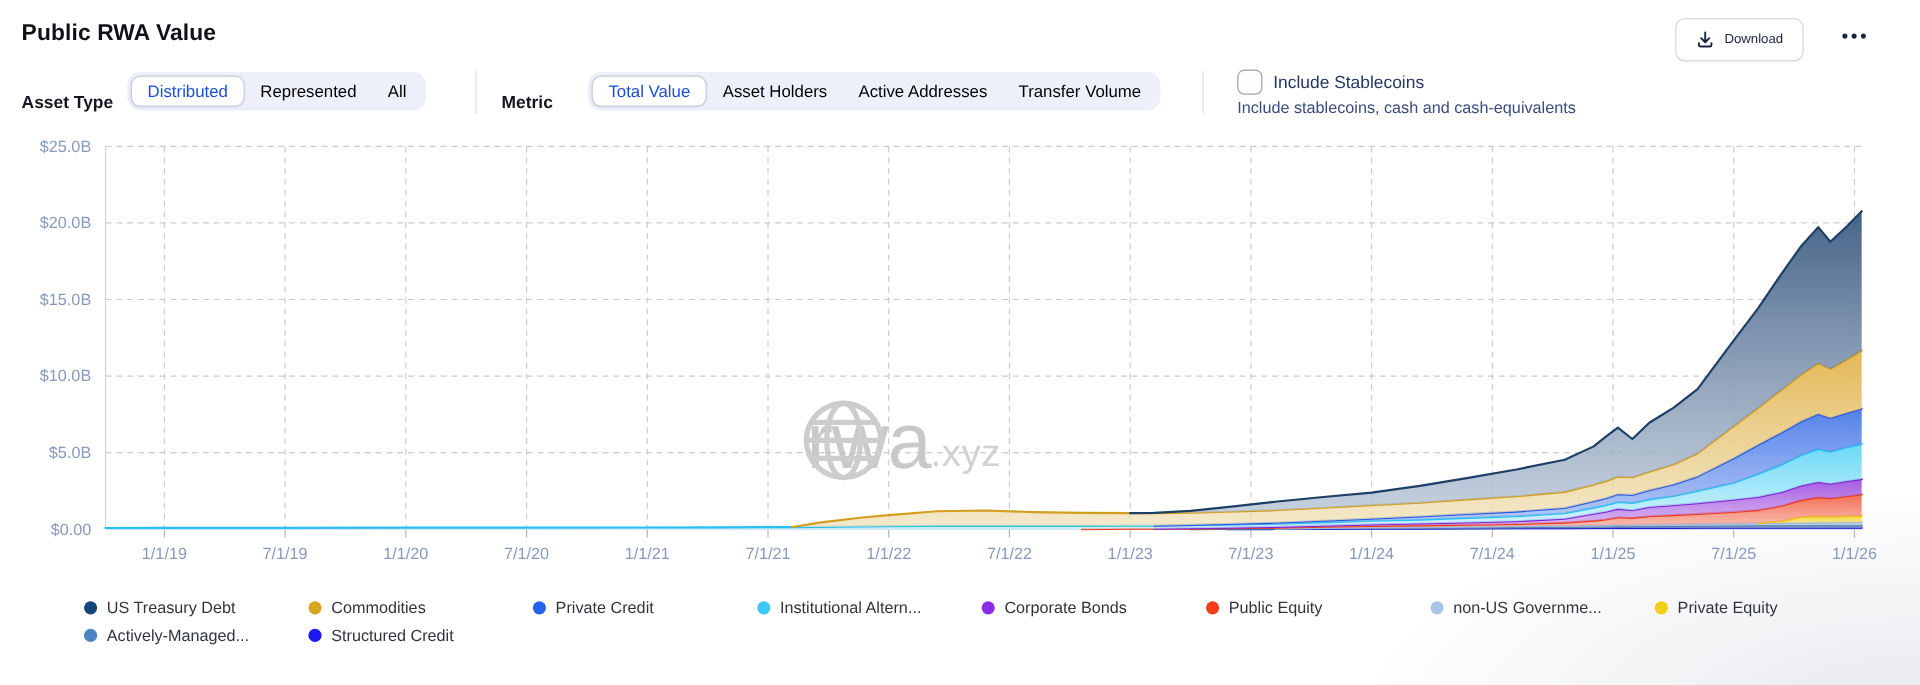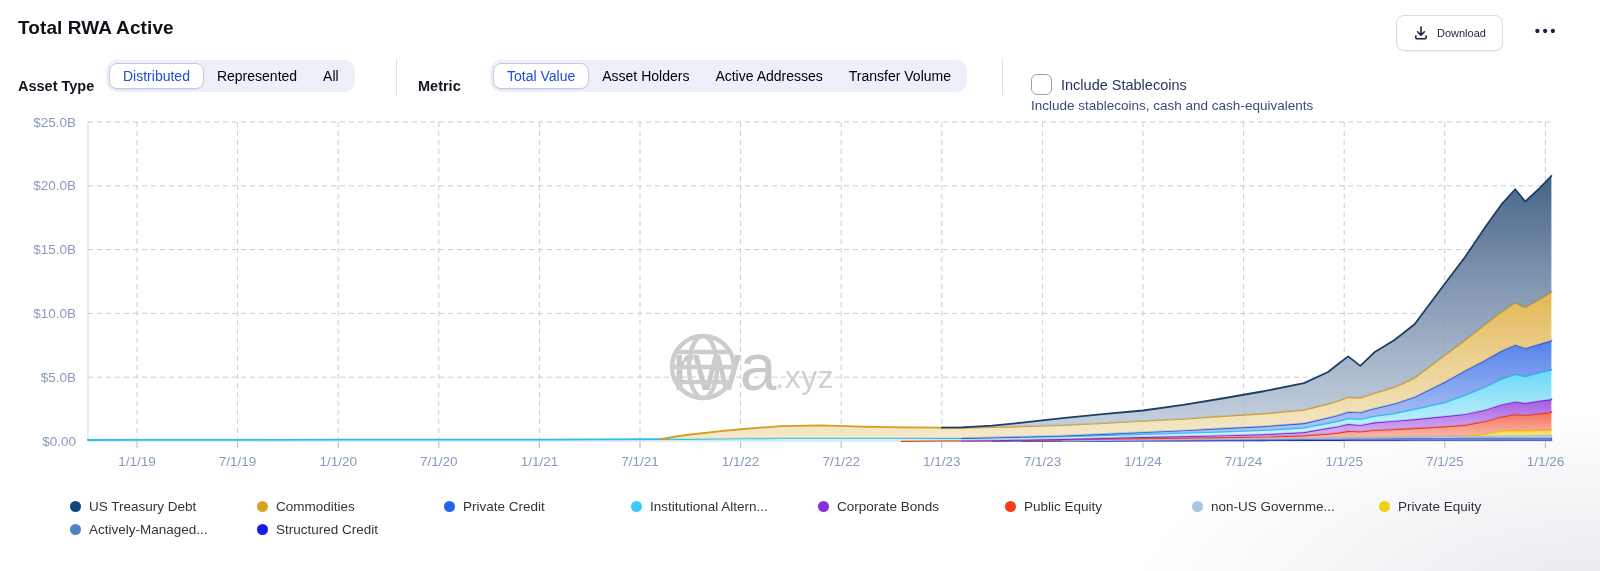--- a/index.html
+++ b/index.html
@@ -12,21 +12,21 @@
     background:#fff;border:1px solid #d6dae3;border-radius:8px;padding:0 16px;cursor:pointer;
     font-family:"Liberation Sans",sans-serif;font-size:11px;font-weight:500;color:#17233f;box-shadow:0 1px 1px rgba(20,30,60,.04);}
   .dots{position:absolute;right:42px;top:22px;font-size:15px;letter-spacing:2.5px;color:#17233f;font-weight:700;cursor:pointer;}
   .ctl-row{position:absolute;left:0;top:58px;width:1600px;height:42px;}
   .ctl-label{position:absolute;top:20px;font-size:14.5px;font-weight:700;color:#13161f;}
   .seg{position:absolute;top:2px;display:inline-flex;align-items:center;background:#edf0f9;border-radius:11px;padding:3px;height:32px;box-sizing:border-box;}
   .seg-item{border:none;background:transparent;font-family:"Liberation Sans",sans-serif;font-size:14px;color:#000000;
     padding:5px 13px;border-radius:8px;cursor:pointer;white-space:nowrap;}
   .seg-selected{background:#fff;border:1px solid #c3cbdd;color:#1d4ed8;font-weight:500;padding:4px 13px;box-shadow:0 1px 2px rgba(30,40,80,.06);}
   .vdiv{position:absolute;top:1px;width:1px;height:36px;background:#dcdfe8;}
-  .stb{position:absolute;left:1031px;top:16px;}
+  .stb{position:absolute;left:1031px;top:0px;}
   .stb-row{display:flex;align-items:center;gap:9px;}
   .stb-box{width:21px;height:21px;border:1.5px solid #98a1b3;border-radius:6px;background:#fff;box-sizing:border-box;cursor:pointer;}
   .stb-label{font-size:14.5px;font-weight:500;color:#24355f;}
   .stb-desc{margin-top:3px;font-size:13.5px;color:#3a4c7d;}
   .chart-wrap{position:absolute;left:10px;top:112px;width:1570px;height:372px;}
   .chart-wrap svg{position:absolute;left:0;top:0;z-index:2;}
   .grid{stroke:#c9ccd4;stroke-width:1;stroke-dasharray:5 4;fill:none;}
   .axis{stroke:#ccd6ea;stroke-width:1;fill:none;}
   .tick{stroke:#aeb6c6;stroke-width:1;}
   .ylab,.xlab{fill:#8799bd;font-size:13.5px;font-family:"Liberation Sans",sans-serif;}
@@ -38,21 +38,21 @@
   .legend{position:absolute;left:70px;top:497px;display:grid;grid-template-columns:repeat(8,187px);row-gap:4px;z-index:4;}
   .lg-item{display:flex;align-items:center;gap:8px;height:19px;cursor:pointer;}
   .lg-dot{width:11px;height:11px;border-radius:50%;flex:0 0 auto;}
   .lg-txt{font-size:13.5px;color:#30353c;white-space:nowrap;}
 </style>
 </head>
 <body>
 
 <div class="card">
 
-  <div class="title">Total RWA Active</div>
+  <div class="title">Public RWA Value</div>
 
   <button class="dl-btn">
     <span style="display:inline-flex;">
       <svg width="16" height="16" viewBox="0 0 16 16" fill="none">
         <path d="M8 2v8M4.6 6.8 8 10.2 11.4 6.8" stroke="#17233f" stroke-width="1.6" stroke-linecap="round" stroke-linejoin="round"></path>
         <path d="M2.8 11v1.6c0 .6.5 1.1 1.1 1.1h8.2c.6 0 1.1-.5 1.1-1.1V11" stroke="#17233f" stroke-width="1.6" stroke-linecap="round"></path>
       </svg>
     </span>
     <span>Download</span>
   </button>

